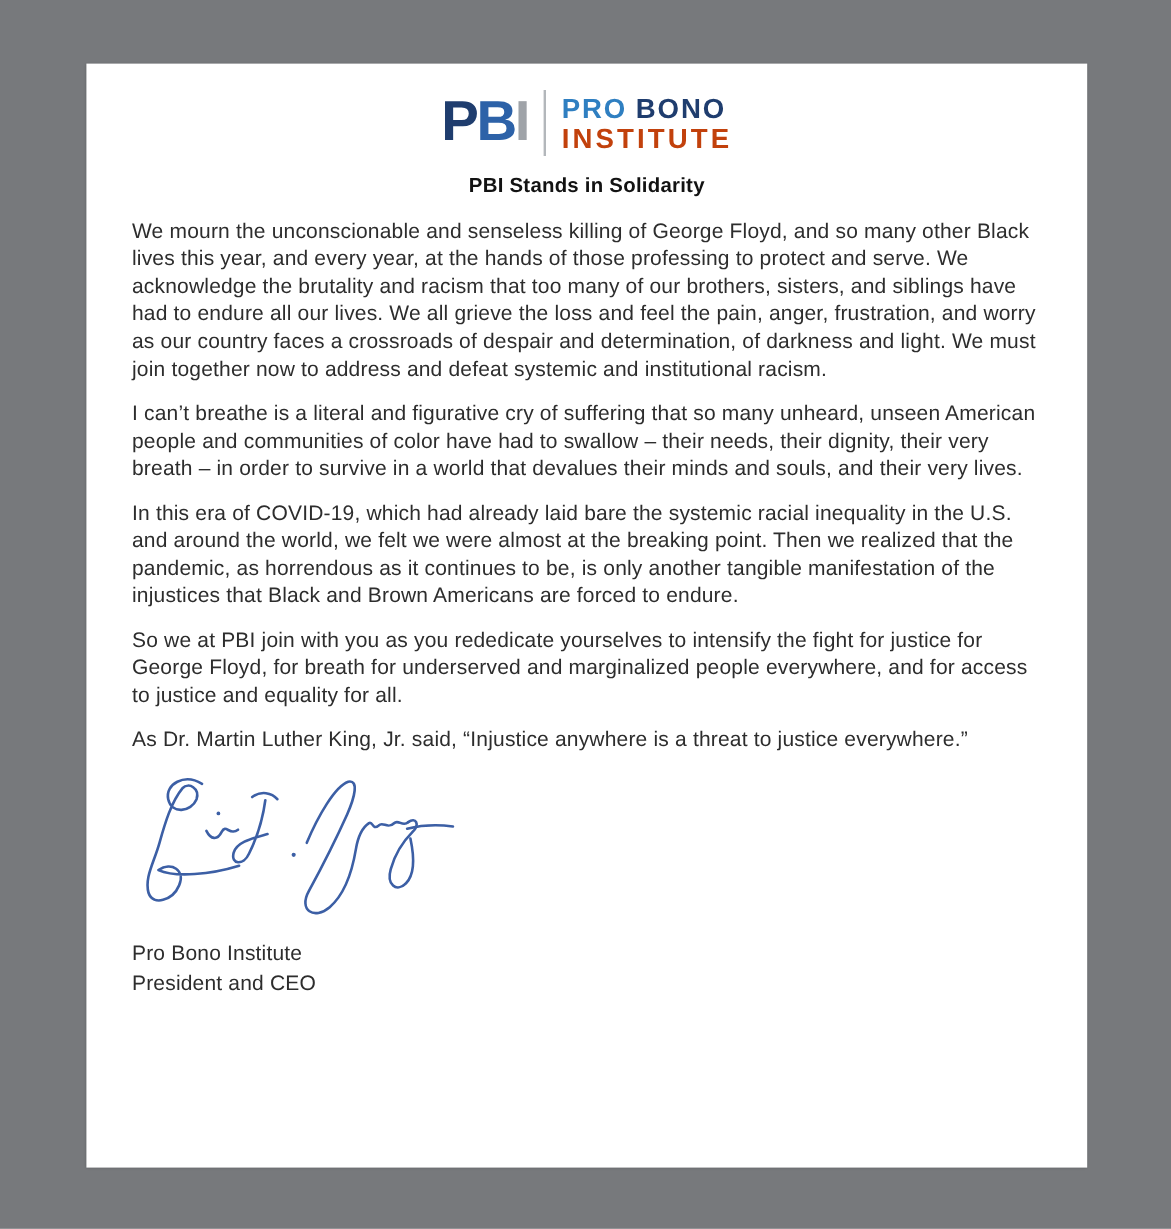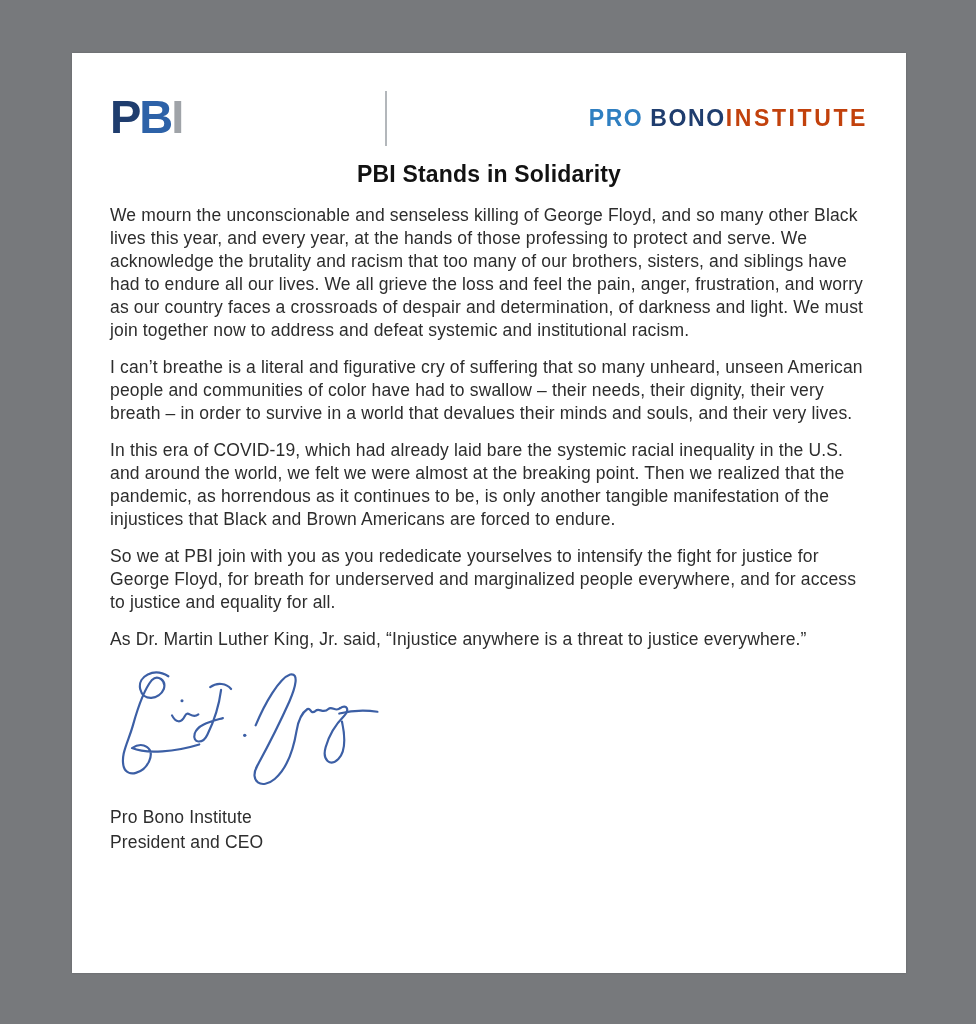--- a/index.html
+++ b/index.html
@@ -17,57 +17,58 @@
   .paper {
     width: 834px; height: 920px;
     background: #ffffff;
     box-sizing: border-box;
     padding: 20px 38px 0 38px;
     box-shadow: 0 0 2px rgba(0,0,0,0.18);
   }
   
   .logo {
     display: flex;
-    justify-content: space-between;
+    justify-content: center;
     align-items: center;
-    gap: 30px;
-    margin-top: 18px;
+    gap: 13px;
+    margin-top: 2px;
   }
   .logo-acronym {
     font-size: 47px;
     font-weight: bold;
     letter-spacing: -2px;
     line-height: 1;
     padding-bottom: 4px;
   }
   .logo-letter-p { color: #1f3d6e; }
   .logo-letter-b { color: #2d62a8; }
   .logo-letter-i { color: #9fa3a8; }
   .logo-divider {
     width: 2px; height: 55px;
     background: #b3b7bb;
   }
   .logo-wordmark {
     display: flex;
+    flex-direction: column;
     line-height: 1.08;
     font-weight: bold;
   }
   .wordmark-line1 { font-size: 23px; letter-spacing: 1.6px; }
   .wordmark-pro  { color: #2f7fc1; margin-right: 7px; }
   .wordmark-bono { color: #1f3d6e; }
   .wordmark-line2 {
     font-size: 23px;
     color: #c2410c;
     letter-spacing: 2.6px;
     font-weight: bold;
   }
   
   .title {
     text-align: center;
-    font-size: 23px;
+    font-size: 17px;
     font-weight: bold;
     color: #121212;
     margin: 15px 0 0 0;
     letter-spacing: 0.2px;
   }
   
   .letter-body {
     margin-top: 16px;
     color: #2d2d2d;
     font-size: 17.5px;

